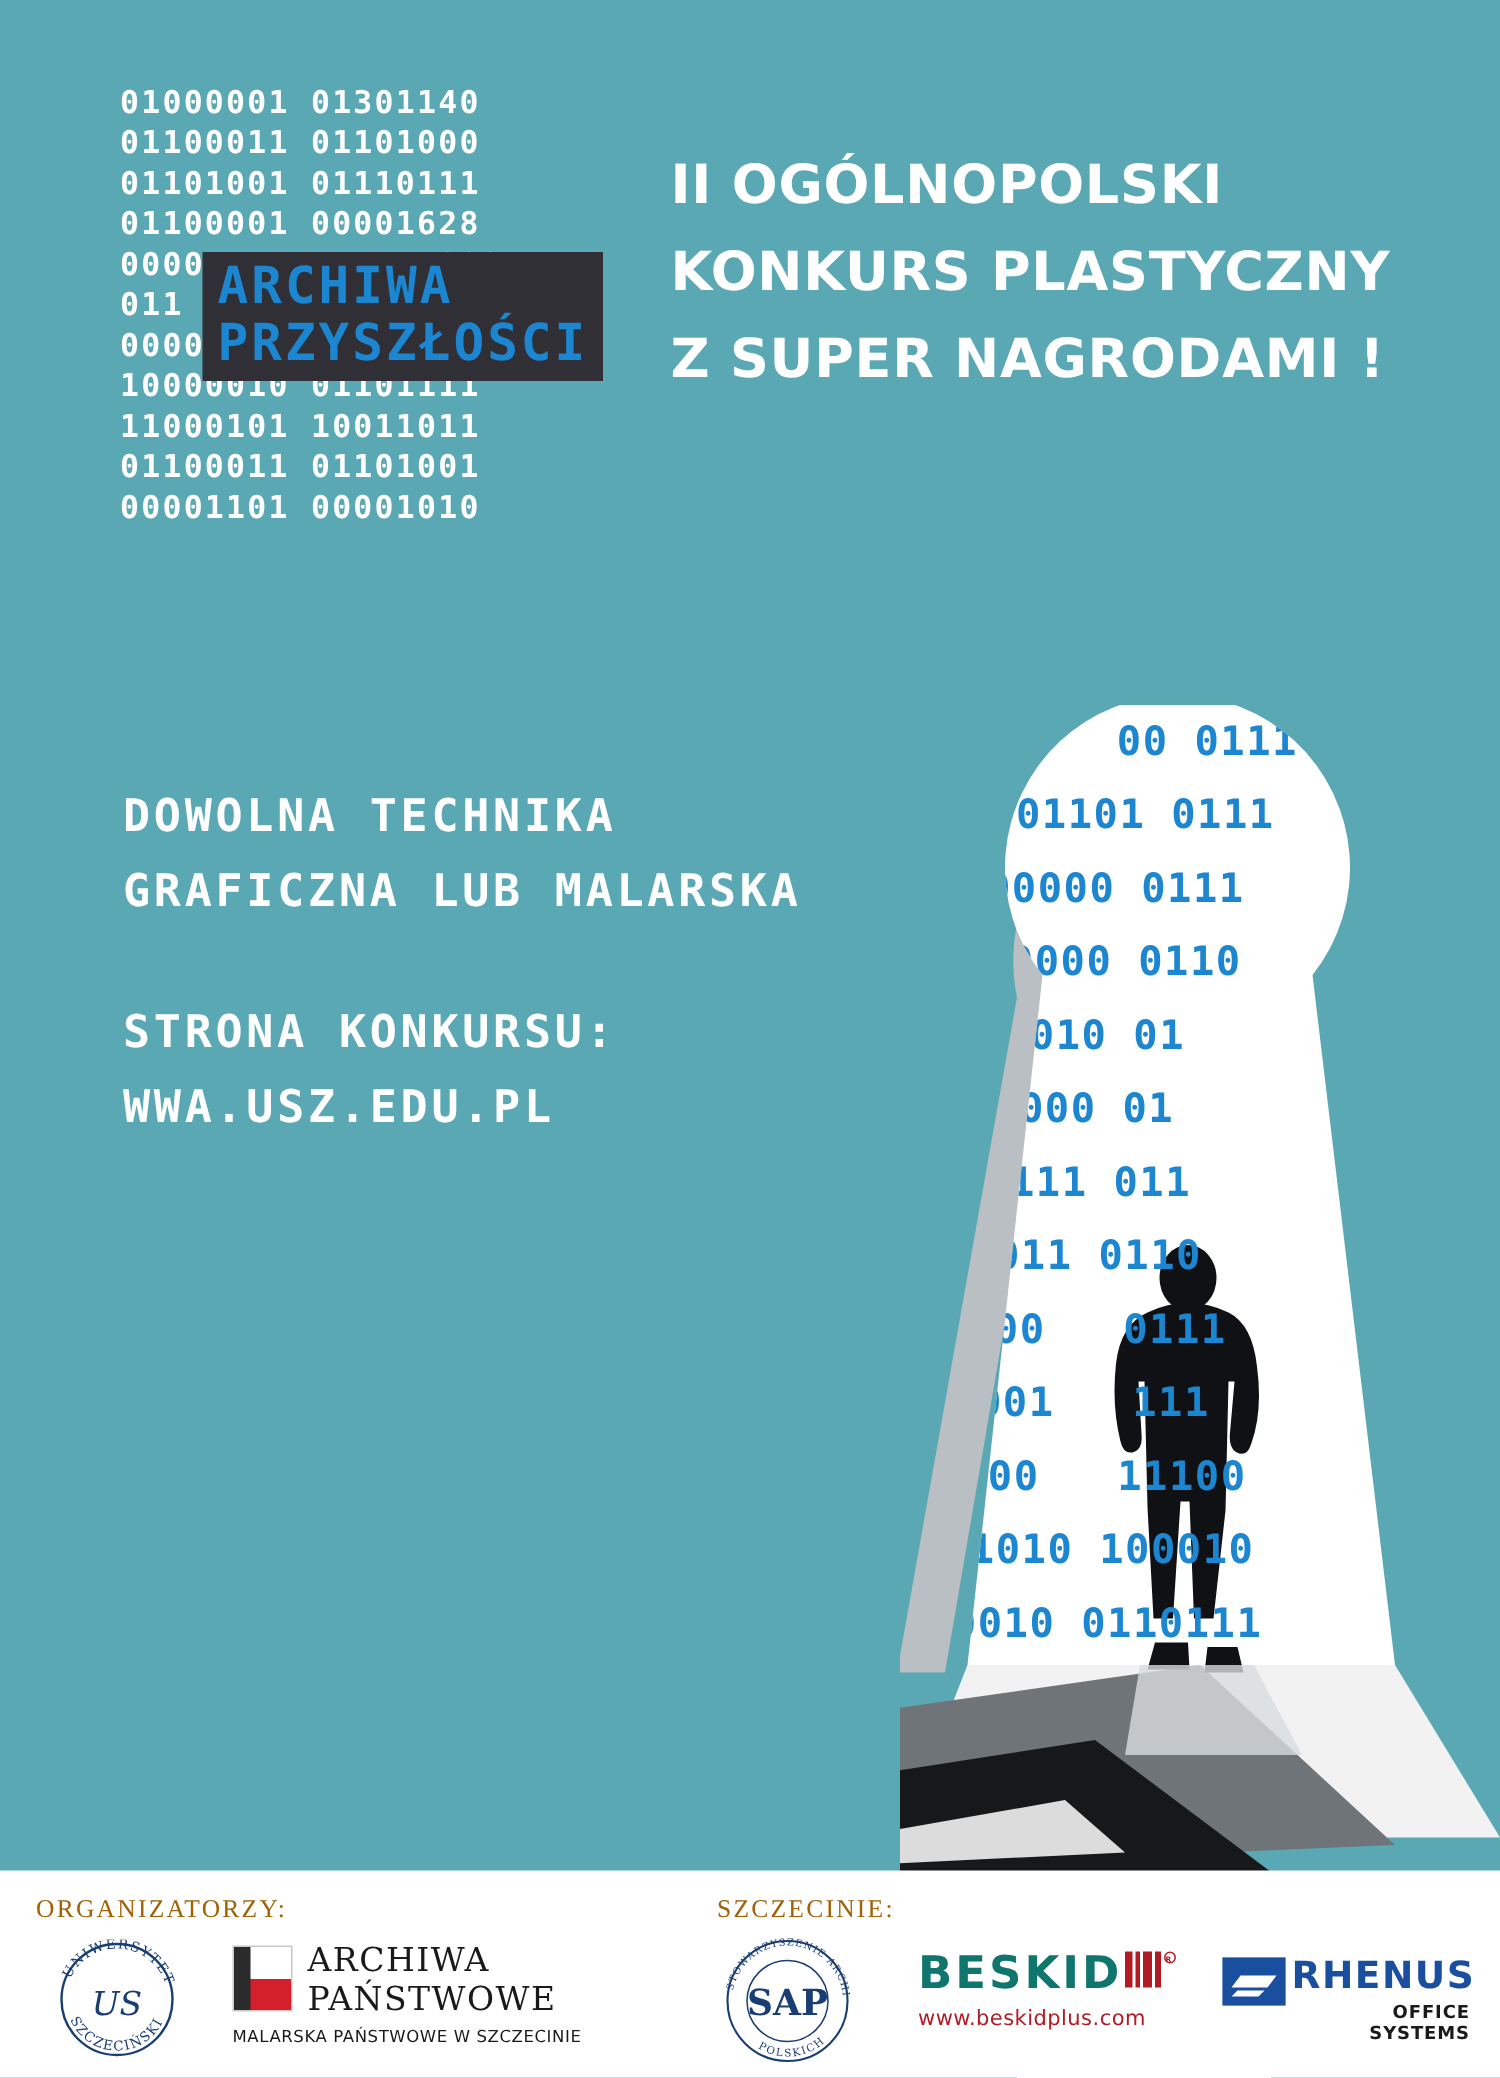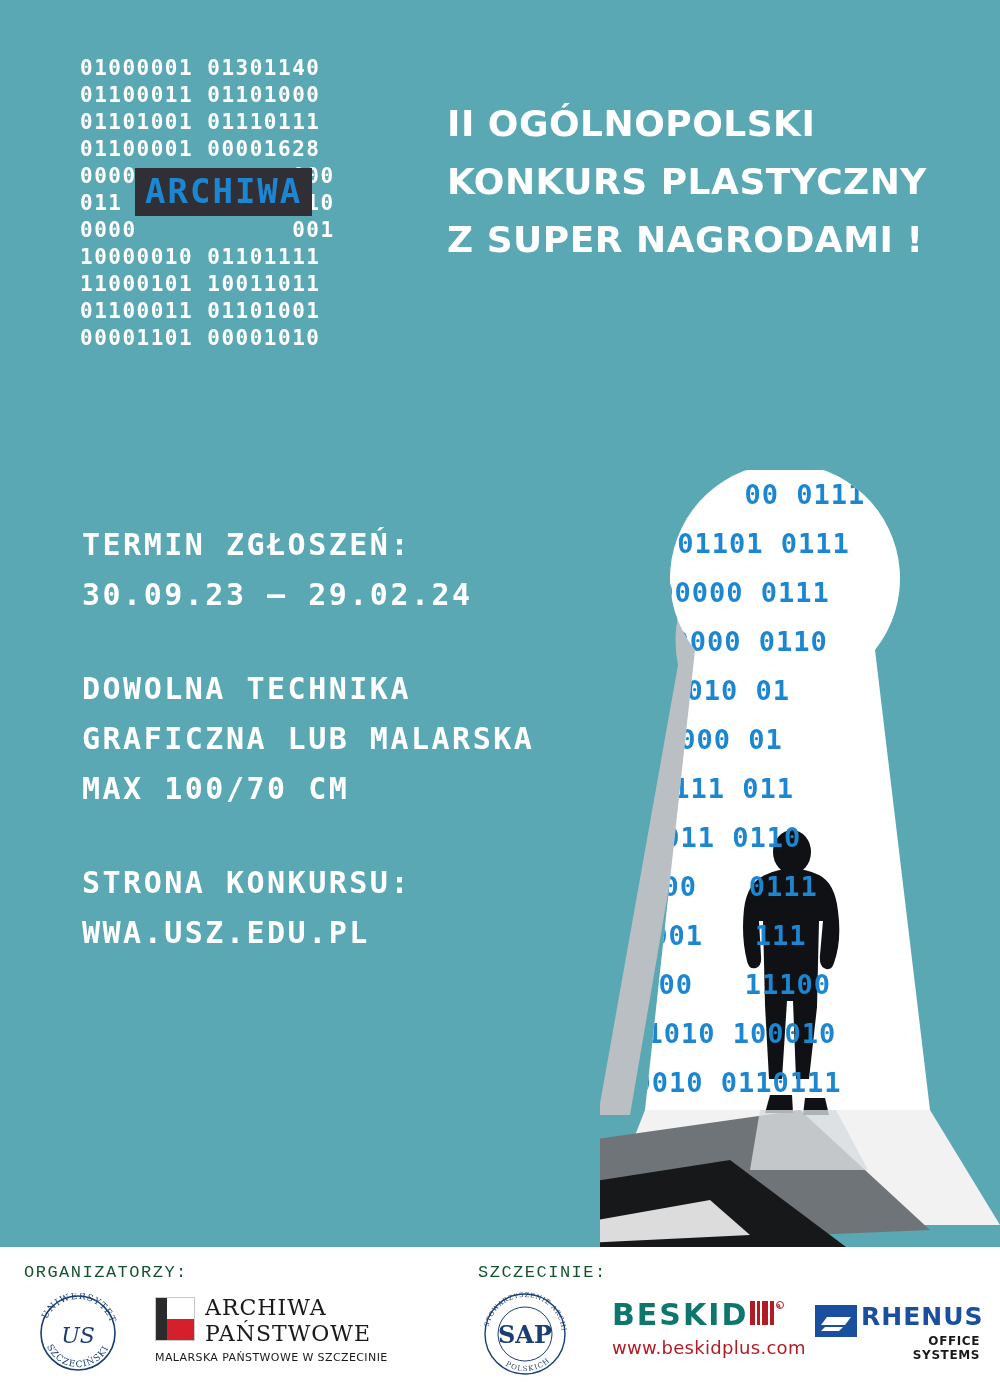--- a/index.html
+++ b/index.html
@@ -115,24 +115,24 @@
   .footer {
     position: absolute;
     left: 0;
     bottom: 0;
     width: 1000px;
     height: 138px;
     background: #ffffff;
   }
   .foot-label {
     position: absolute;
-    font-family: Liberation Mono, monospace;
+    font-family: Liberation Serif, serif;
     font-size: 17px;
     letter-spacing: 1.5px;
-    color: #14532d;
+    color: #a16207;
   }
   #lbl-org { left: 24px; top: 16px; }
   #lbl-spo { left: 478px; top: 16px; }
 
   .logo-us {
     position: absolute;
     left: 18px;
     top: 46px;
     width: 120px;
     height: 80px;
@@ -205,21 +205,21 @@
     line-height: 32px;
     white-space: nowrap;
   }
   .beskid-bars {
     display: inline-block;
     vertical-align: -2px;
     margin-left: 2px;
   }
   .beskid-url {
     font-family: "DejaVu Sans", sans-serif;
-    font-size: 18px;
+    font-size: 14px;
     color: #b31b24;
     letter-spacing: 0.3px;
     margin-top: 4px;
   }
   .logo-rhenus {
     position: absolute;
     left: 815px;
     top: 56px;
     width: 165px;
     height: 60px;
@@ -263,37 +263,33 @@
 <span>0000           000</span>
 <span>011            010</span>
 <span>0000           001</span>
 <span>10000010 01101111</span>
 <span>11000101 10011011</span>
 <span>01100011 01101001</span>
 <span>00001101 00001010</span></div>
 
   <div class="logo-badge">
     <span class="l1">ARCHIWA</span>
+    <span class="l2">PRZYSZŁOŚCI</span>
   </div>
 
   <div class="headline">
     <div>II OGÓLNOPOLSKI</div>
     <div>KONKURS PLASTYCZNY</div>
     <div>Z SUPER NAGRODAMI !</div>
   </div>
 
   <div class="info">
     <div class="group">
-      <div class="line">TERMIN ZGŁOSZEŃ:</div>
-      <div class="line">30.09.23 – 29.02.24</div>
-    </div>
-    <div class="group">
       <div class="line">DOWOLNA TECHNIKA</div>
       <div class="line">GRAFICZNA LUB MALARSKA</div>
-      <div class="line">MAX 100/70 CM</div>
     </div>
     <div class="group">
       <div class="line">STRONA KONKURSU:</div>
       <div class="line">WWA.USZ.EDU.PL</div>
     </div>
   </div>
 
   <div class="art">
     <svg width="400" height="780" viewBox="0 0 400 780">
       <defs>

